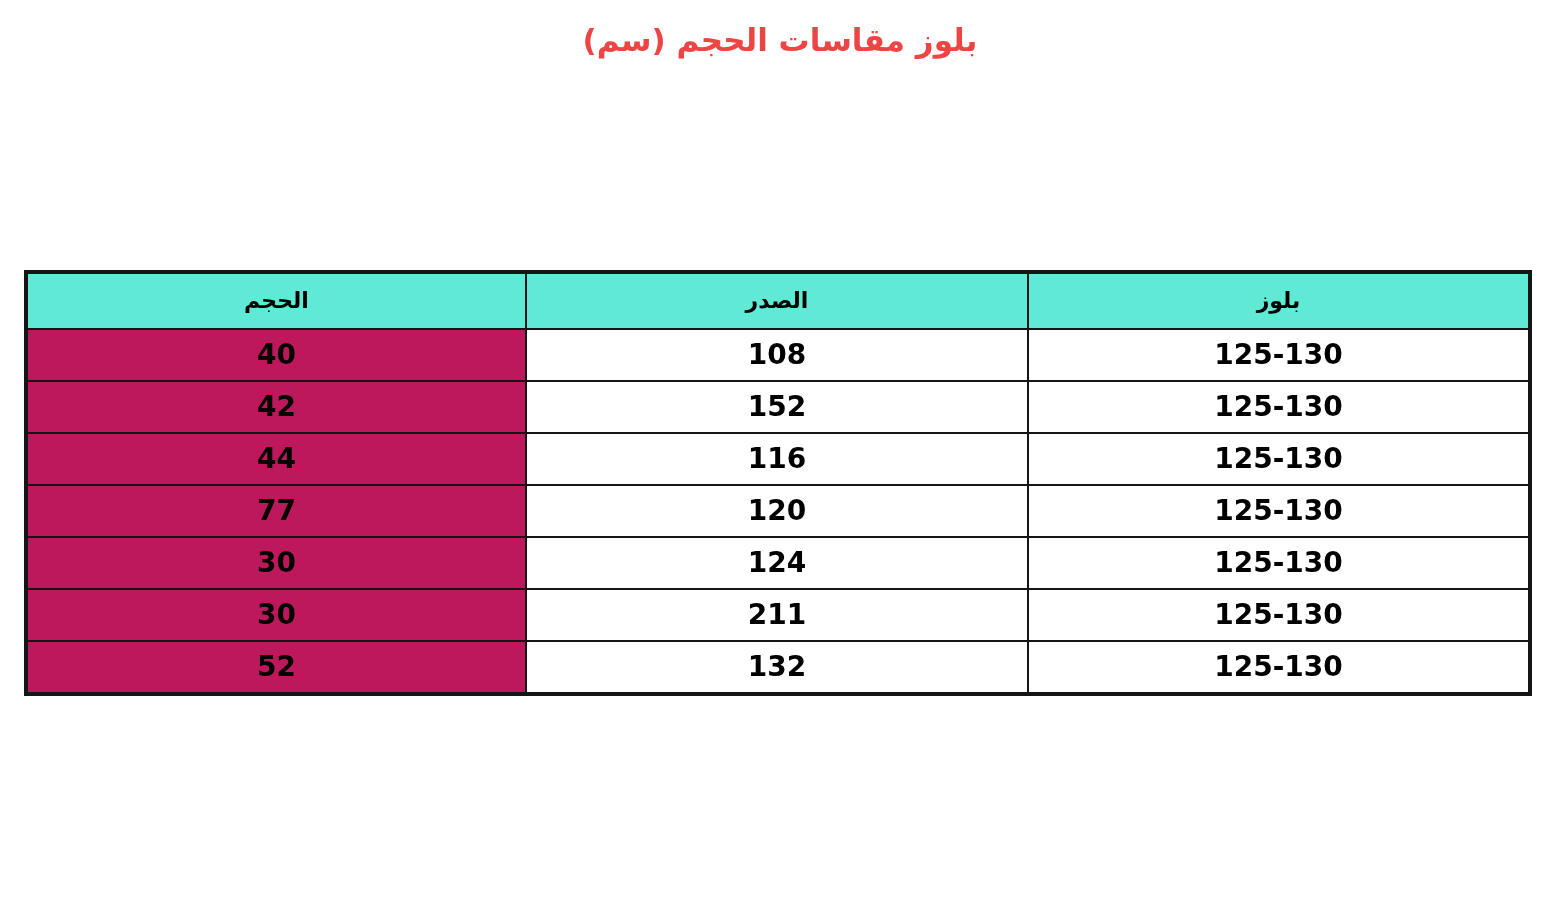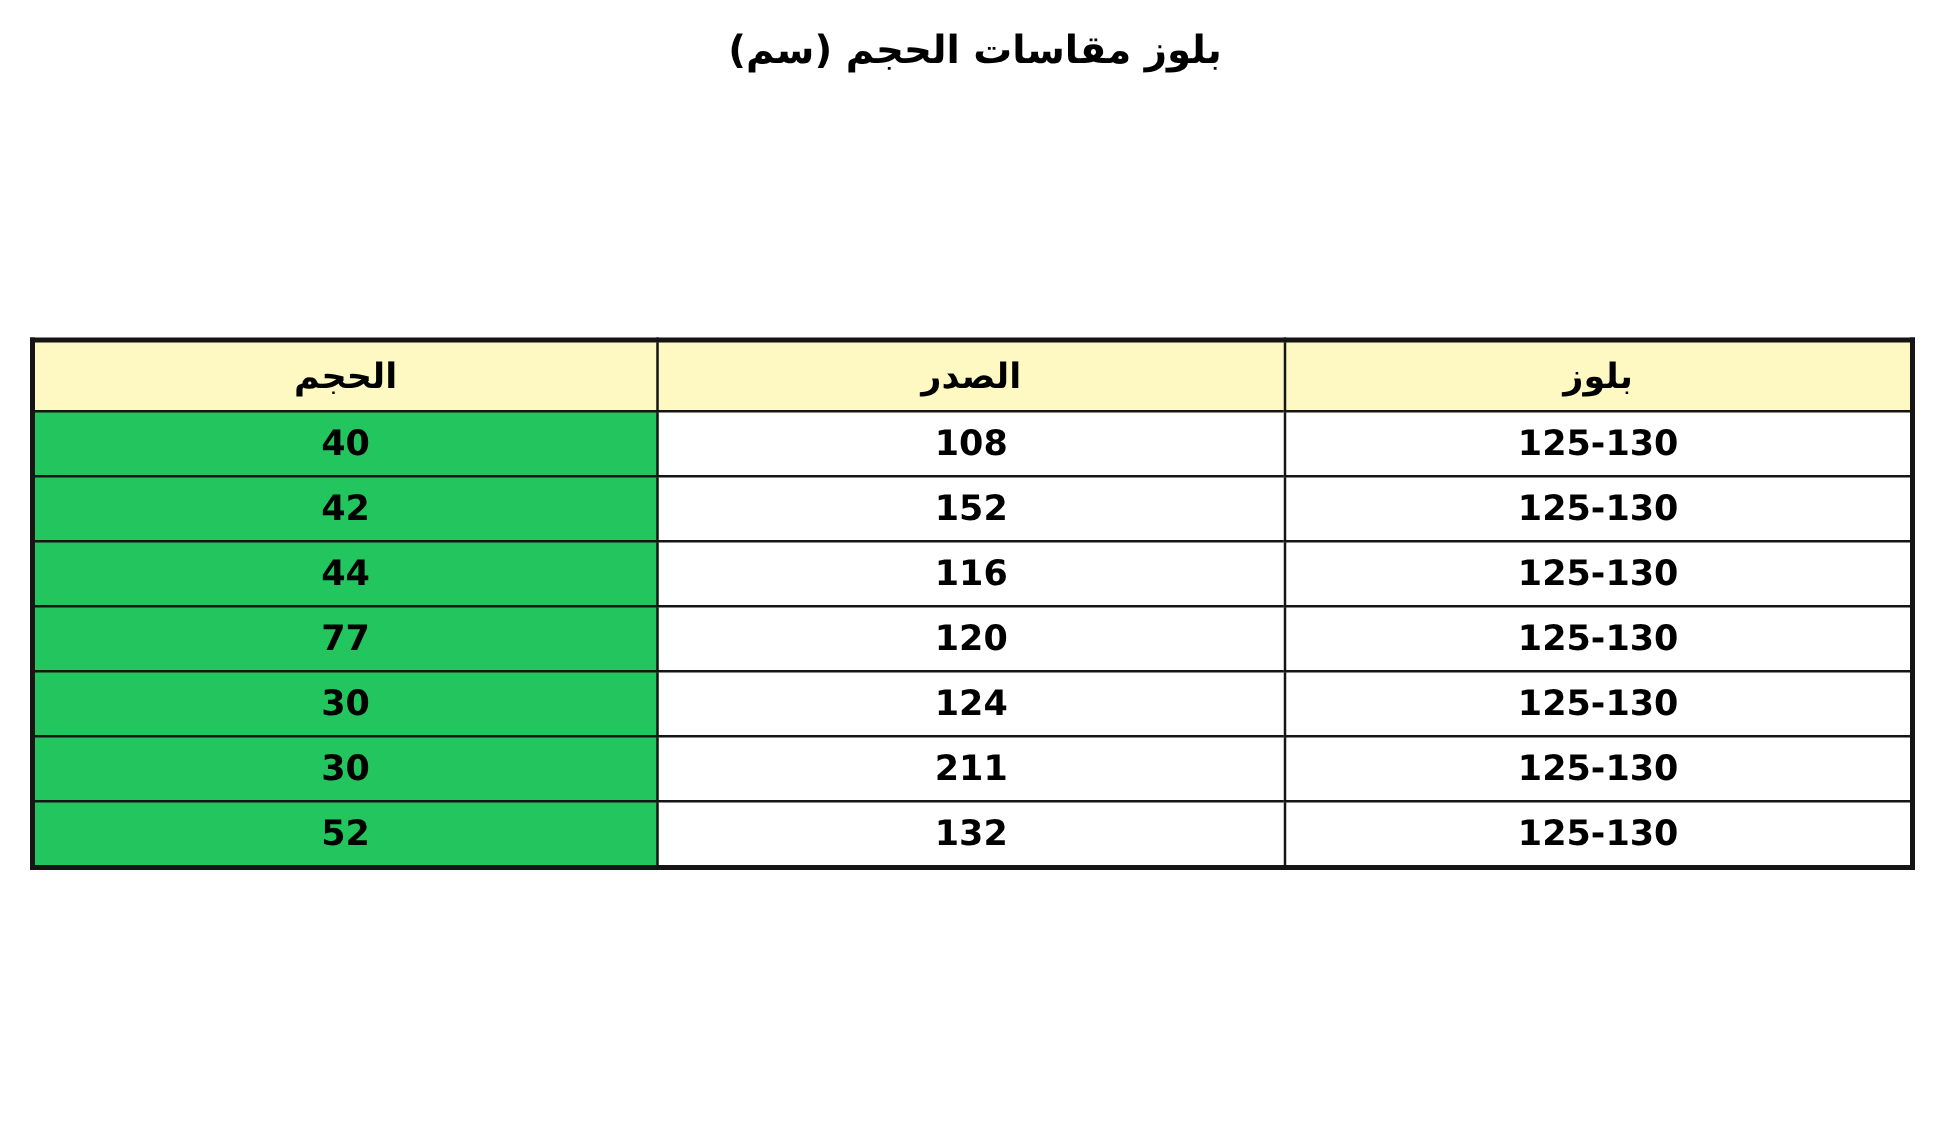--- a/index.html
+++ b/index.html
@@ -23,21 +23,21 @@
   }
   .title {
     position: absolute;
     top: 22px;
     left: 0;
     width: 1560px;
     text-align: center;
     font-size: 31px;
     font-weight: bold;
     letter-spacing: 0px;
-    color: #000000;
+    color: #ef4444;
     white-space: nowrap;
   }
   .table-wrap {
     position: absolute;
     top: 270px;
     left: 28px;
     width: 1504px;
   }
   table.size-table {
     border-collapse: collapse;
@@ -54,30 +54,30 @@
     border: 2px solid #151515;
     height: 50px;
     text-align: center;
     vertical-align: middle;
     font-size: 28px;
     font-weight: bold;
     padding: 0;
     line-height: 1.1;
   }
   table.size-table thead th {
-    background: #fef9c3;
+    background: #5eead4;
     height: 54px;
-    font-size: 28px;
+    font-size: 22px;
   }
   table.size-table tbody td.cell-length,
   table.size-table tbody td.cell-chest {
     background: #ffffff;
   }
   table.size-table tbody td.cell-size {
-    background: #22c55e;
+    background: #be185d;
   }
   .num {
     direction: ltr;
     unicode-bidi: embed;
     display: inline-block;
   }
 </style>
 </head>
 <body>
 

